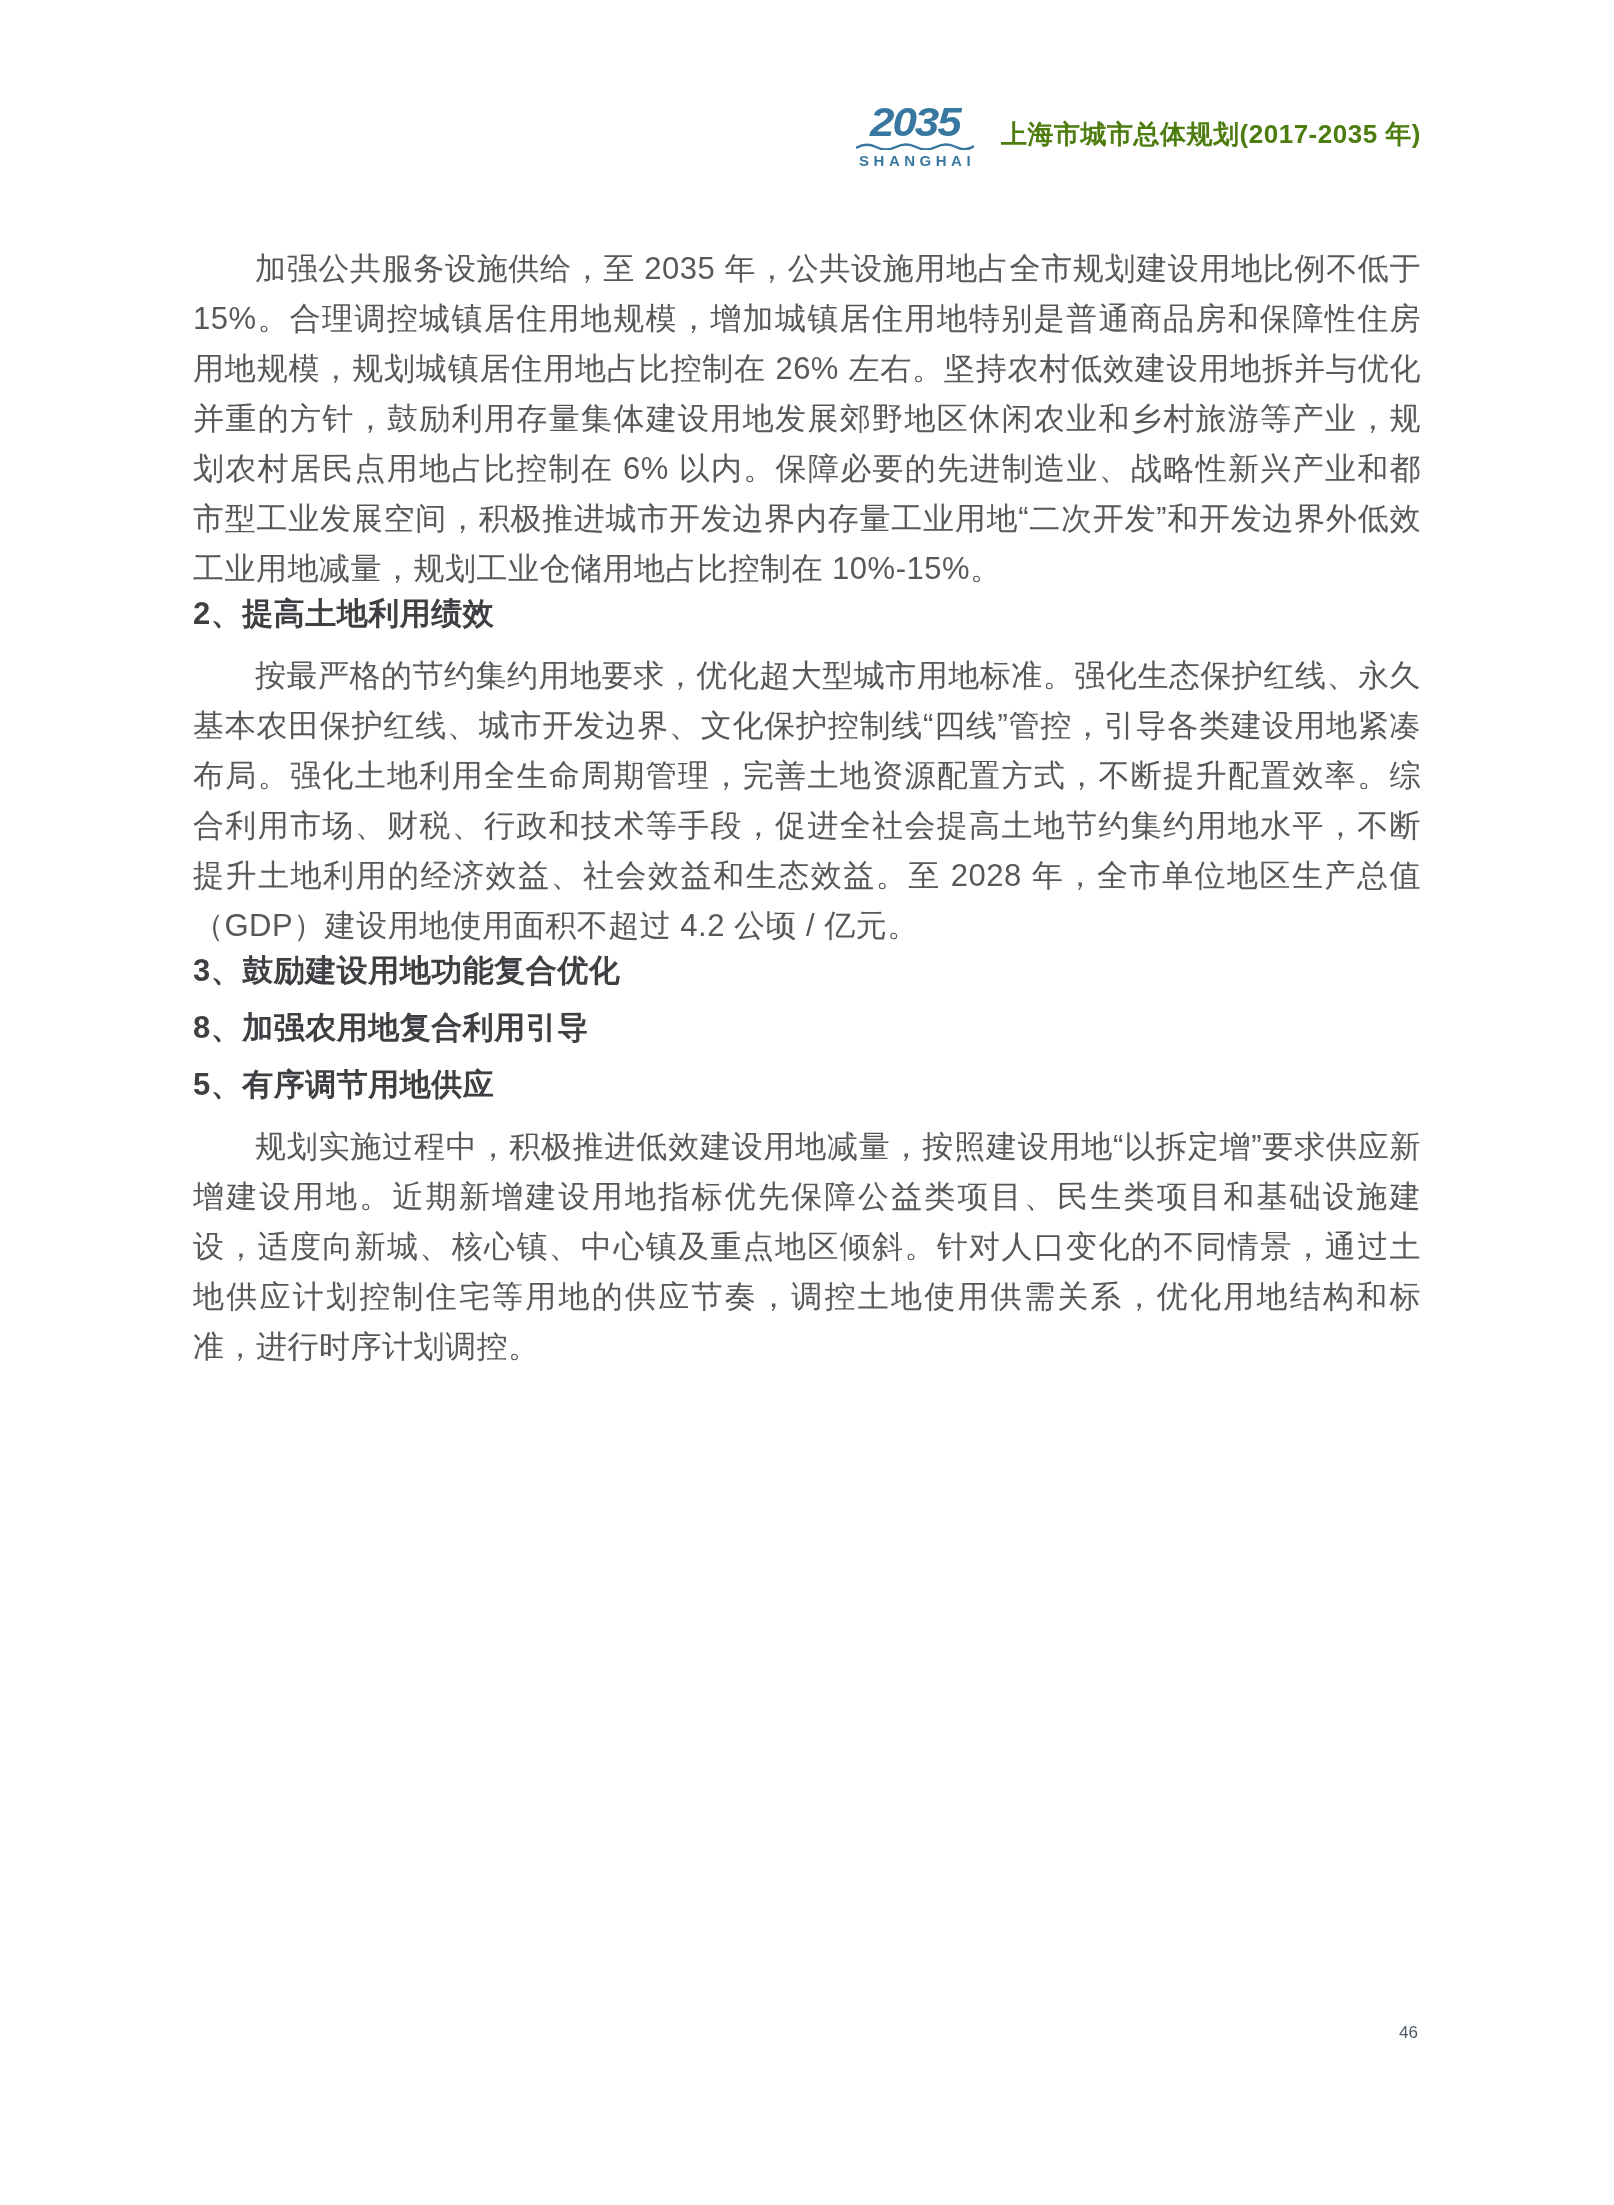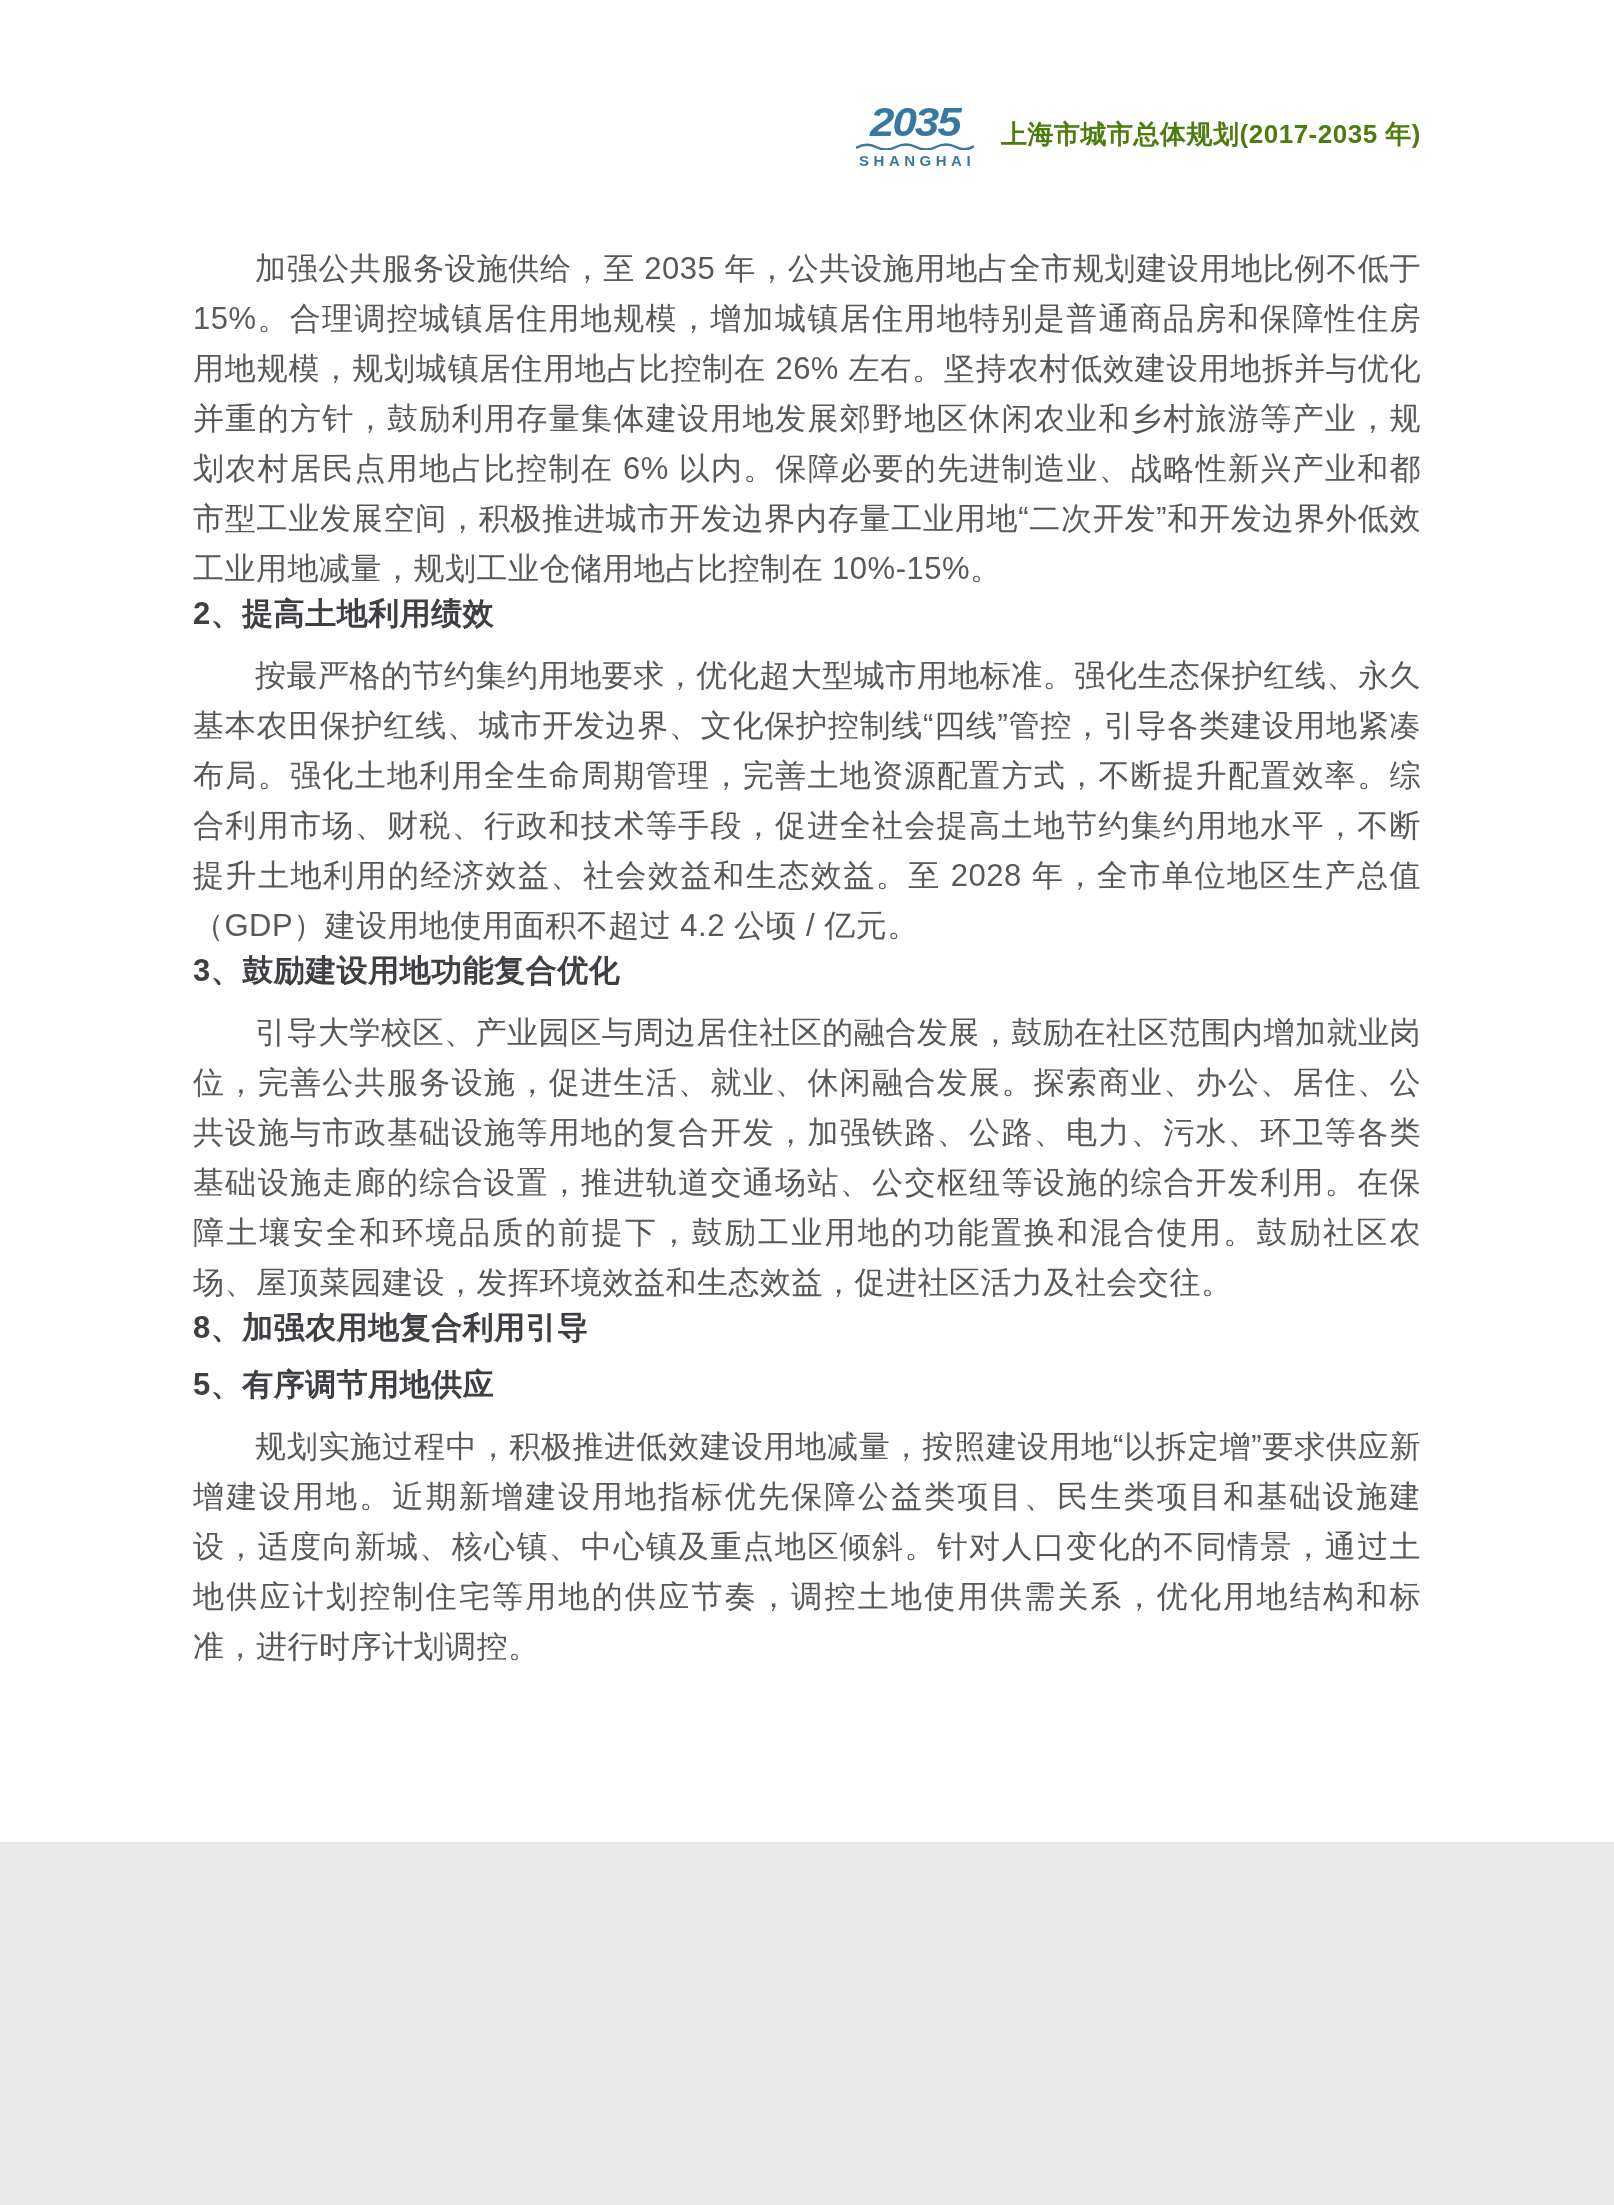--- a/index.html
+++ b/index.html
@@ -2,21 +2,21 @@
 <html><head>
 <meta charset="utf-8">
 <style>
   * { margin: 0; padding: 0; box-sizing: border-box; }
   html, body { background: #e8e8e8; }
   body { font-family: "Liberation Sans", "DejaVu Sans", sans-serif; }
 
   .page {
     position: relative;
     width: 1614px;
-    height: 1842px;
+    height: 2205px;
     margin: 0 auto;
     background: #ffffff;
     overflow: hidden;
   }
 
   
   .header {
     position: absolute;
     top: 100px;
     right: 193px;
@@ -114,21 +114,20 @@
       <p>加强公共服务设施供给，至 2035 年，公共设施用地占全市规划建设用地比例不低于 15%。合理调控城镇居住用地规模，增加城镇居住用地特别是普通商品房和保障性住房用地规模，规划城镇居住用地占比控制在 26% 左右。坚持农村低效建设用地拆并与优化并重的方针，鼓励利用存量集体建设用地发展郊野地区休闲农业和乡村旅游等产业，规划农村居民点用地占比控制在 6% 以内。保障必要的先进制造业、战略性新兴产业和都市型工业发展空间，积极推进城市开发边界内存量工业用地“二次开发”和开发边界外低效工业用地减量，规划工业仓储用地占比控制在 10%-15%。</p>
     </section>
 
     <section>
       <h2>2、提高土地利用绩效</h2>
       <p>按最严格的节约集约用地要求，优化超大型城市用地标准。强化生态保护红线、永久基本农田保护红线、城市开发边界、文化保护控制线“四线”管控，引导各类建设用地紧凑布局。强化土地利用全生命周期管理，完善土地资源配置方式，不断提升配置效率。综合利用市场、财税、行政和技术等手段，促进全社会提高土地节约集约用地水平，不断提升土地利用的经济效益、社会效益和生态效益。至 2028 年，全市单位地区生产总值（GDP）建设用地使用面积不超过 4.2 公顷 / 亿元。</p>
     </section>
 
     <section>
       <h2>3、鼓励建设用地功能复合优化</h2>
-      <p>引导大学校区、产业园区与周边居住社区的融合发展，鼓励在社区范围内增加就业岗位，完善公共服务设施，促进生活、就业、休闲融合发展。探索商业、办公、居住、公共设施与市政基础设施等用地的复合开发，加强铁路、公路、电力、污水、环卫等各类基础设施走廊的综合设置，推进轨道交通场站、公交枢纽等设施的综合开发利用。在保障土壤安全和环境品质的前提下，鼓励工业用地的功能置换和混合使用。鼓励社区农场、屋顶菜园建设，发挥环境效益和生态效益，促进社区活力及社会交往。</p>
     </section>
 
     <section>
       <h2>8、加强农用地复合利用引导</h2>
     </section>
 
     <section>
       <h2>5、有序调节用地供应</h2>
       <p>规划实施过程中，积极推进低效建设用地减量，按照建设用地“以拆定增”要求供应新增建设用地。近期新增建设用地指标优先保障公益类项目、民生类项目和基础设施建设，适度向新城、核心镇、中心镇及重点地区倾斜。针对人口变化的不同情景，通过土地供应计划控制住宅等用地的供应节奏，调控土地使用供需关系，优化用地结构和标准，进行时序计划调控。</p>
     </section>

